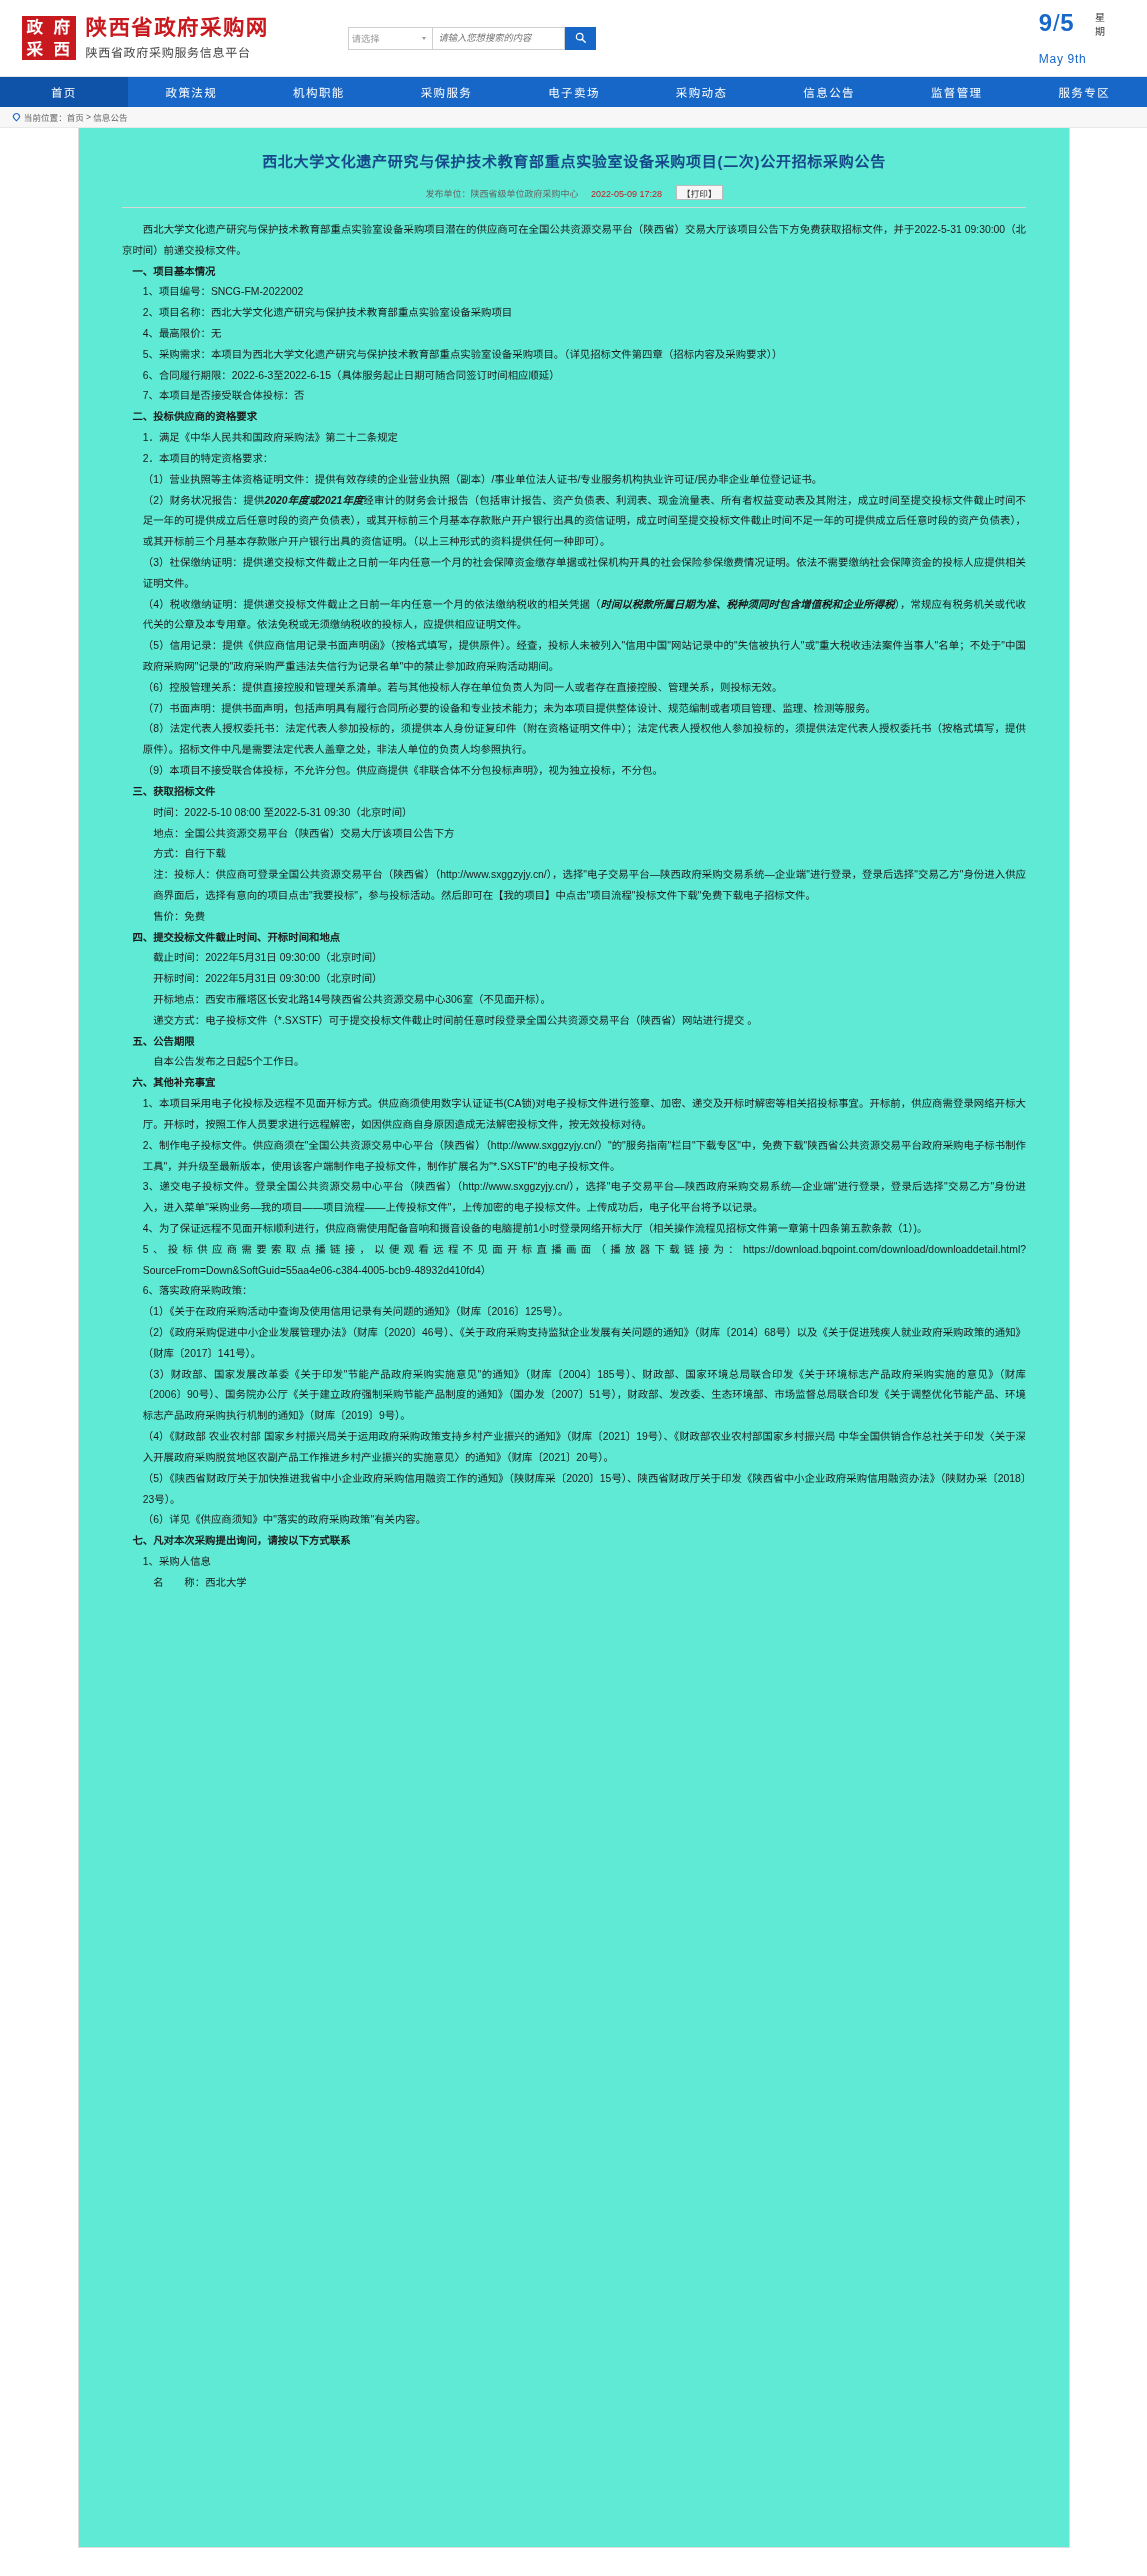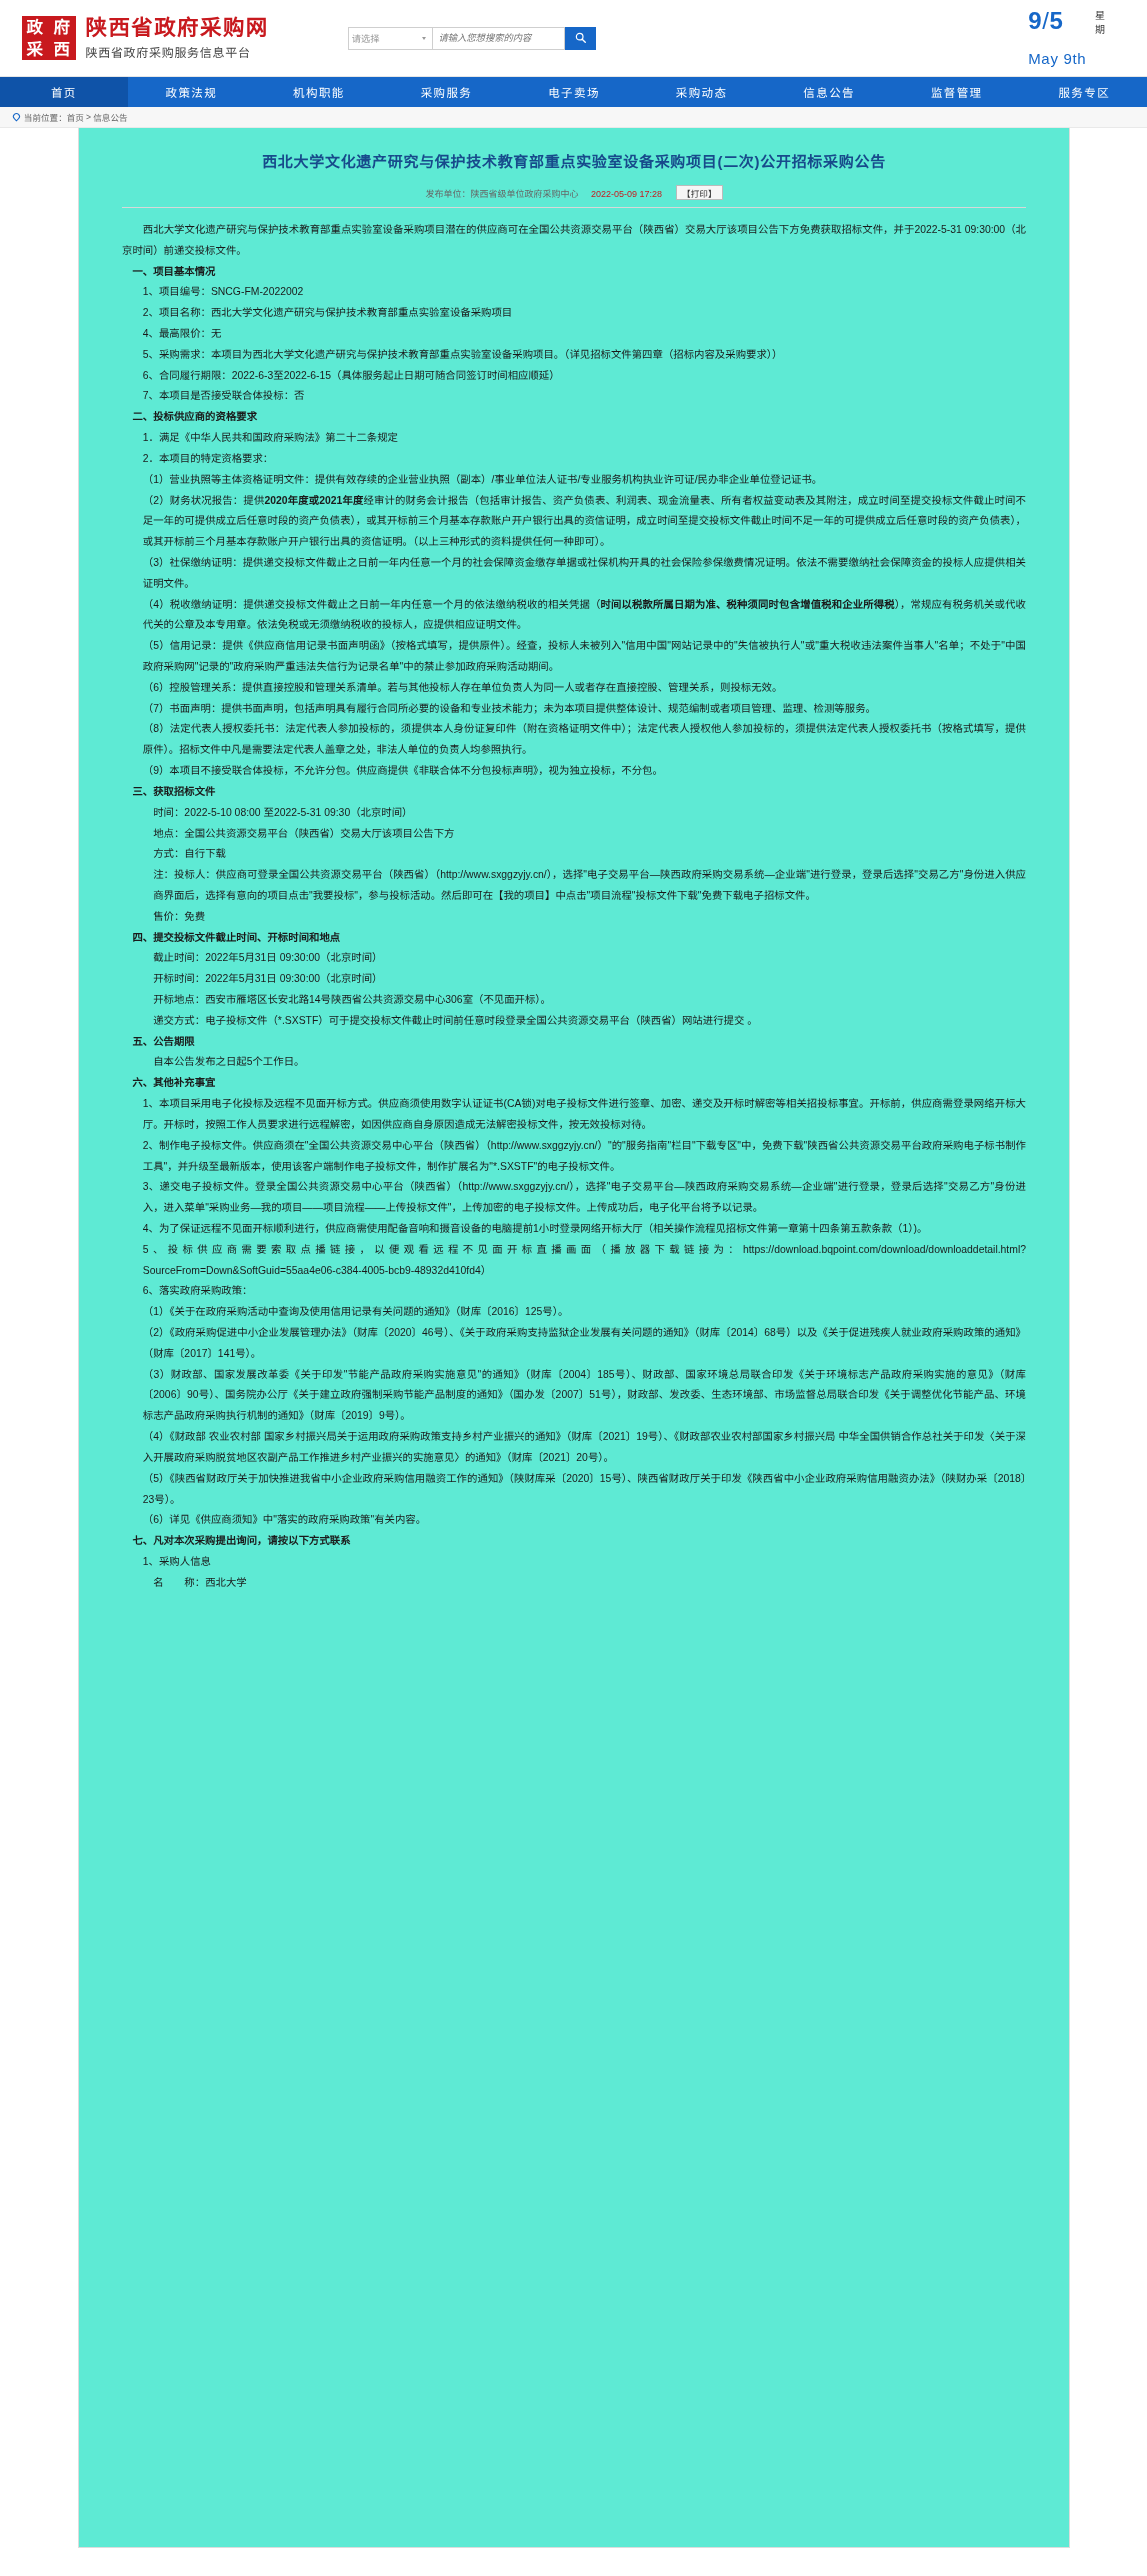--- a/index.html
+++ b/index.html
@@ -76,21 +76,21 @@
   }
   .search-btn svg { width:11.5px; height:11.5px; }
   .date-area {
     margin-left:auto;
     display:flex; align-items:flex-start;
     color:#1667c8;
     padding-right:21.5px;
   }
   .date-nums { font-size:24px; font-weight:bold; line-height:1; letter-spacing:0.7px; }
   .date-nums .slash { color:#1667c8; font-weight:normal; }
-  .date-sub { font-size:15px; color:#1667c8; margin-top:17px; letter-spacing:0.7px;}
+  .date-sub { font-size:12px; color:#1667c8; margin-top:17px; letter-spacing:0.7px;}
   .date-right { margin-left:8.6px; text-align:left; }
   .date-right .cn { font-size:10px; color:#333; line-height:1.4; }
 
   
   .nav {
     width:100%;
     height:30px;
     background:#1667c8;
     display:flex;
     align-items:stretch;
@@ -158,21 +158,21 @@
     cursor:pointer;
   }
   hr.rule { border:none; border-top:0.7px solid #d8d8d8; margin:7.2px 0 11.5px 0; }
 
   .body-text { font-size:10.4px; line-height:2.0; color:#1a1a1a; }
   .body-text p { margin:0; text-align:justify; }
   .ind-1 { text-indent:2em; }
   .ind-2 { padding-left:2em; text-indent:0; }
   .ind-3 { padding-left:3em; text-indent:0; }
   .sec-head { font-weight:bold; padding-left:1em; }
-  .bold { font-weight:bold; }
+  .bold { font-weight:bold;font-style:italic; }
 </style>
 </head>
 <body>
 
 <div class="header">
 
   <div class="logo-block">
     <div class="logo-mark">
       <span>政</span>
       <span>府</span>

